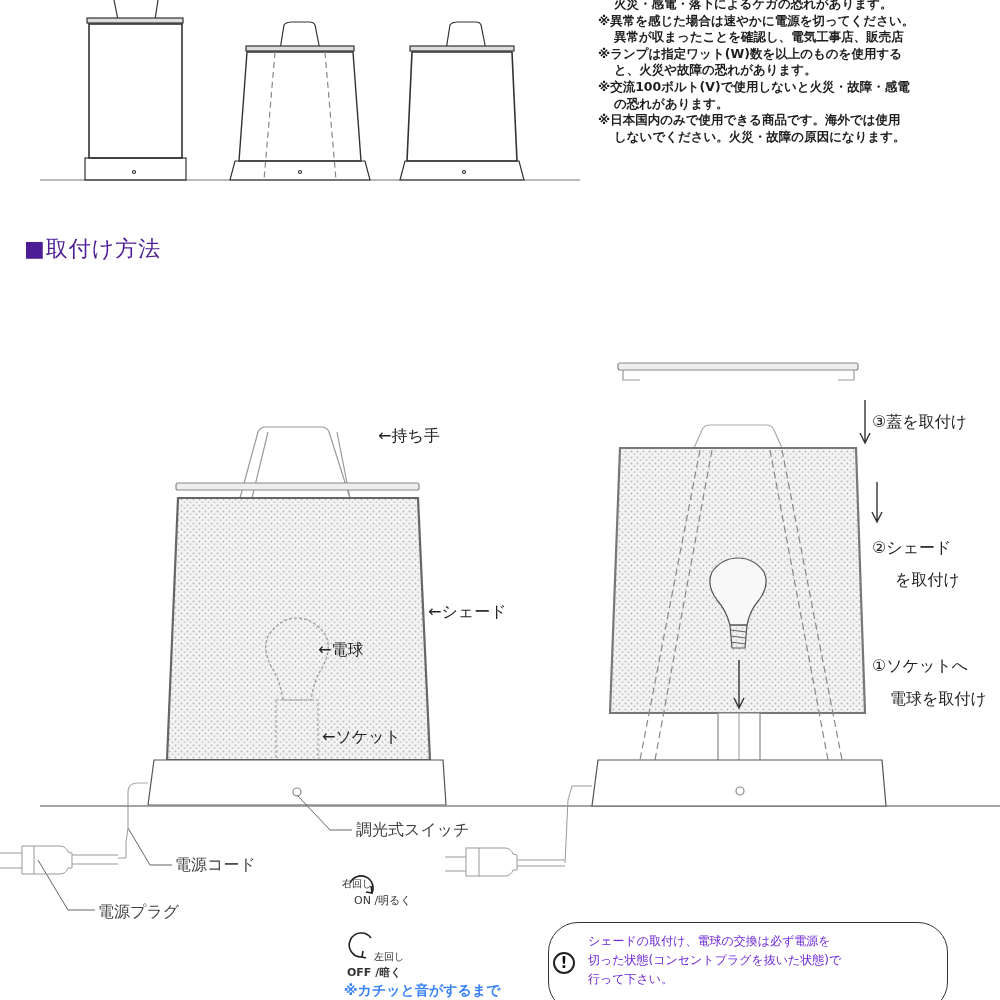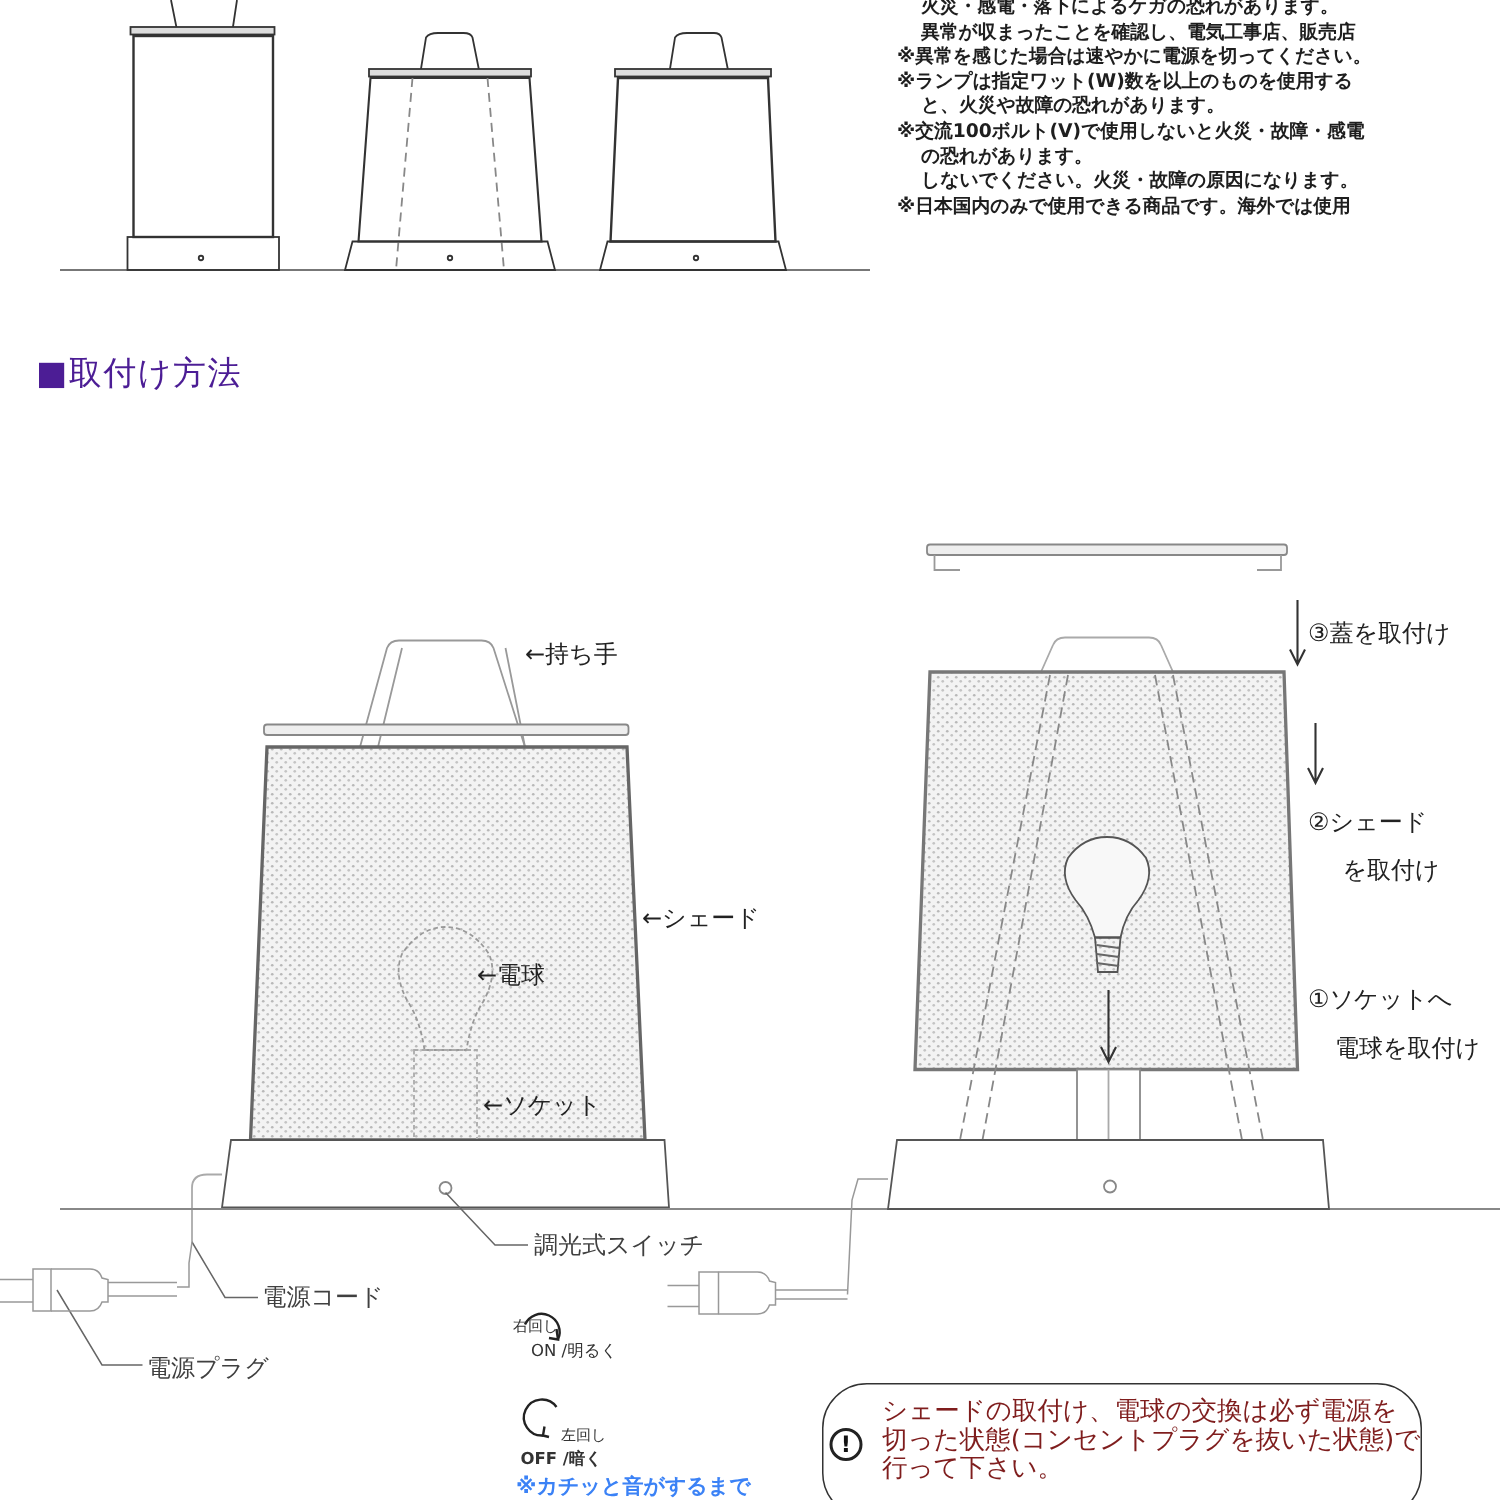--- a/index.html
+++ b/index.html
@@ -9,21 +9,21 @@
   svg.art { position: absolute; left: 0; top: 0; }
   .warn-list { left: 598px; top: -4px; width: 400px; font-size: 12.5px; line-height: 16.6px; color: #1e1e1e; font-weight: bold; }
   .warn-list .line { white-space: nowrap; }
   .warn-list .indent { padding-left: 16px; }
   .section-title { left: 24px; top: 234px; font-size: 22px; color: #4c1d95; letter-spacing: 1px; }
   .lbl { font-size: 16px; color: #222; white-space: nowrap; }
   .lbl-b { font-size: 16px; color: #404040; white-space: nowrap; }
   .small { font-size: 11px; color: #333; white-space: nowrap; }
   .note-bold { font-weight: bold; font-size: 14px; white-space: nowrap; color: #3b82f6; }
   .notice-box { left: 548px; top: 922px; width: 400px; height: 90px; border: 1.6px solid #333; border-radius: 30px; box-sizing: border-box; }
-  .notice-text { left: 588px; top: 932px; font-size: 17px; line-height: 19px; color: #7f1d1d; }
+  .notice-text { left: 588px; top: 932px; font-size: 12px; line-height: 19px; color: #6d28d9; }
   .notice-icon { left: 553px; top: 952px; width: 22px; height: 22px; border: 2px solid #222; border-radius: 50%; box-sizing: border-box;
                  font-weight: bold; font-size: 15px; text-align: center; line-height: 18px; color: #111; }
 </style>
 </head>
 <body>
 
 <svg class="art" width="1000" height="1000" viewBox="0 0 1000 1000">
   <defs>
     <pattern id="dots" width="6" height="6" patternUnits="userSpaceOnUse">
       <rect width="6" height="6" fill="#f3f3f3"></rect>
@@ -133,33 +133,33 @@
 
   <g stroke="#333" fill="none" stroke-width="1.4">
     <path d="M865 400 L865 443 M860 433 L865 443 L870 433"></path>
     <path d="M877 482 L877 522 M872 512 L877 522 L882 512"></path>
     <path d="M739 660 L739 708 M734 698 L739 708 L744 698"></path>
   </g>
 </svg>
 
 <div class="abs warn-list">
   <div class="line indent">火災・感電・落下によるケガの恐れがあります。</div>
+  <div class="line">※異常を感じた場合は速やかに電源を切ってください。</div>
   <div class="line indent">異常が収まったことを確認し、電気工事店、販売店</div>
-  <div class="line">※異常を感じた場合は速やかに電源を切ってください。</div>
   <div class="line">※ランプは指定ワット(W)数を以上のものを使用する</div>
   <div class="line indent">と、火災や故障の恐れがあります。</div>
   <div class="line">※交流100ボルト(V)で使用しないと火災・故障・感電</div>
   <div class="line indent">の恐れがあります。</div>
+  <div class="line">※日本国内のみで使用できる商品です。海外では使用</div>
   <div class="line indent">しないでください。火災・故障の原因になります。</div>
-  <div class="line">※日本国内のみで使用できる商品です。海外では使用</div>
 </div>
 
 <div class="abs section-title">■取付け方法</div>
 
-<div class="abs lbl" style="left:350px; top:426px;text-align:right;">←持ち手</div>
+<div class="abs lbl" style="left:378px; top:426px;text-align:right;">←持ち手</div>
 <div class="abs lbl" style="left:428px; top:602px;">←シェード</div>
 <div class="abs lbl" style="left:318px; top:640px;">←電球</div>
 <div class="abs lbl" style="left:322px; top:727px;">←ソケット</div>
 <div class="abs lbl-b" style="left:356px; top:820px;">調光式スイッチ</div>
 <div class="abs lbl-b" style="left:175px; top:855px;">電源コード</div>
 <div class="abs lbl-b" style="left:98px; top:902px;">電源プラグ</div>
 
 <div class="abs small" style="left:342px; top:877px; font-size:10px;">右回し</div>
 <div class="abs small" style="left:354px; top:893px;">ON /明るく</div>
 <div class="abs small" style="left:374px; top:950px; font-size:10px;">左回し</div>

